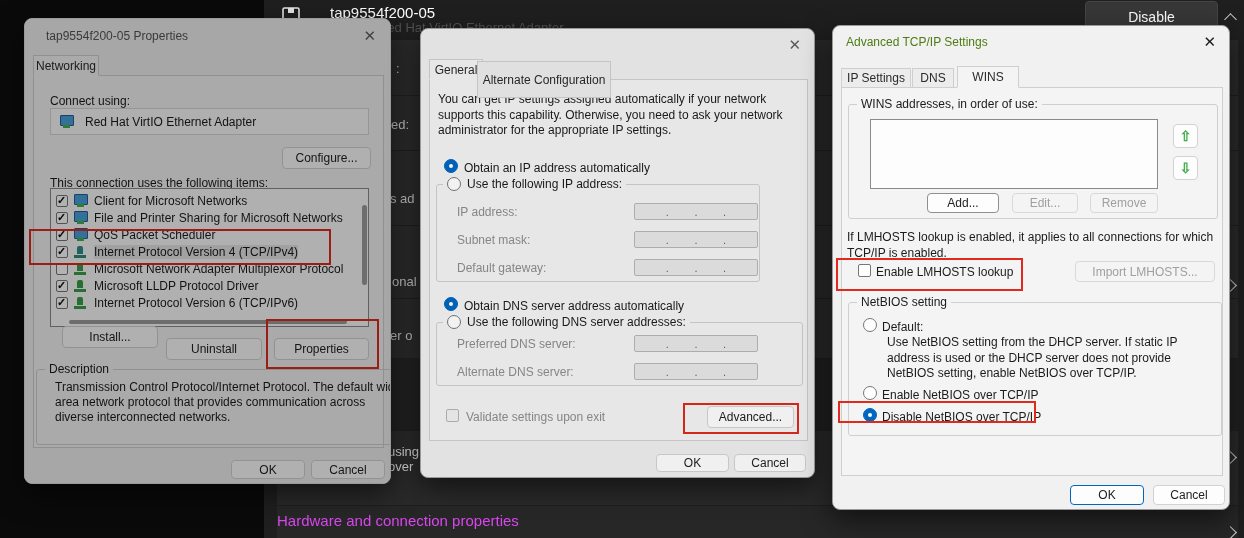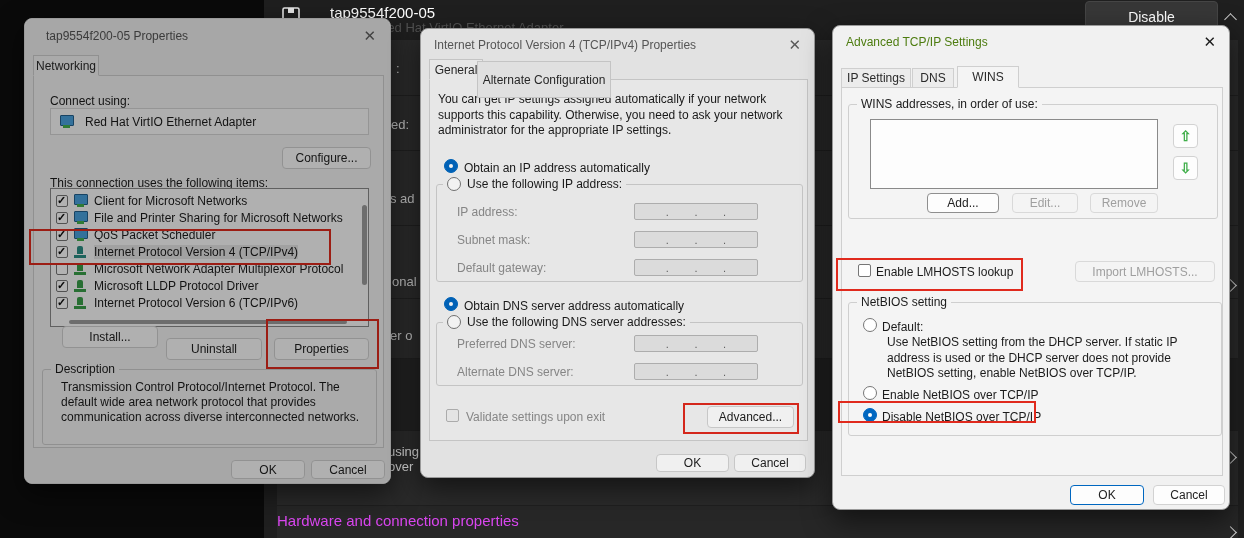--- a/index.html
+++ b/index.html
@@ -175,53 +175,52 @@
           <span>Internet Protocol Version 6 (TCP/IPv6)</span>
         </div>
         <div class="vscroll"></div>
         <div class="hscroll"></div>
       </div>
 
       <div class="btn" style="left:28px;top:250px;width:96px;height:22px">Install...</div>
       <div class="btn" style="left:132px;top:262px;width:96px;height:22px">Uninstall</div>
       <div class="btn" style="left:240px;top:262px;width:95px;height:22px">Properties</div>
 
-      <div class="grp" style="left:8px;top:293px;width:335px;height:76px">
+      <div class="grp" style="left:2px;top:293px;width:384px;height:76px">
         <div class="legend" style="left:8px">Description</div>
         <div style="padding:10px 12px 0 18px;line-height:1.25">Transmission Control Protocol/Internet Protocol. The default wide area network protocol that provides communication across diverse interconnected networks.</div>
       </div>
     </div>
 
     <div class="btn" style="left:206px;top:441px;width:74px;height:19px">OK</div>
     <div class="btn" style="left:286px;top:441px;width:74px;height:19px">Cancel</div>
 
     <div class="annot" style="left:4px;top:210px;width:302px;height:36px"></div>
     <div class="annot" style="left:241px;top:300px;width:113px;height:50px"></div>
 
     <div class="dim" style="background:rgba(0,0,0,0.30)"></div>
   </div>
 
   <div class="dlg" style="left:420px;top:28px;width:395px;height:450px;z-index:5">
-    <div class="dlg-title" style="left:13px;top:9px;color:#5a5a5a">Internet Protocol Version 4 (TCP/IPv4) Properties</div>
     <span class="close" style="right:13px;top:8px">✕</span>
 
     <div class="tab active" style="left:8px;top:30px;width:54px;height:21px">
       <span>General</span>
     </div>
     <div class="tab" style="left:56px;top:32px;width:134px;height:37px">
       <span>Alternate Configuration</span>
     </div>
 
     <div class="page" style="left:8px;top:50px;width:379px;height:362px">
       <div class="abs" style="left:8px;top:12px;width:364px;line-height:1.3">You can get IP settings assigned automatically if your network supports this capability. Otherwise, you need to ask your network administrator for the appropriate IP settings.</div>
 
       <span class="radio sel" style="position:absolute;left:14px;top:79px"></span>
       <div class="lab" style="left:34px;top:81px">Obtain an IP address automatically</div>
 
-      <div class="grp" style="left:6px;top:104px;width:367px;height:98px">
+      <div class="grp" style="left:6px;top:104px;width:324px;height:98px">
         <div class="legend" style="left:6px">
           <span class="radio"></span>
           <span>Use the following IP address:</span>
         </div>
         <div class="lab mut" style="left:20px;top:20px">IP address:</div>
         <div class="field" style="left:197px;top:18px">
             <span>.</span>
             <span>.</span>
             <span>.</span>
           </div>
@@ -297,20 +296,21 @@
             <span class="ar">⇧</span>
           </div>
         <div class="btn updown" style="left:324px;top:51px;width:25px;height:24px">
             <span class="ar">⇩</span>
           </div>
         <div class="btn def" style="left:78px;top:88px;width:72px;height:20px">Add...</div>
         <div class="btn dis" style="left:163px;top:88px;width:66px;height:20px">Edit...</div>
         <div class="btn dis" style="left:241px;top:88px;width:68px;height:20px">Remove</div>
       </div>
 
+      <div class="abs" style="left:5px;top:142px;width:372px;line-height:1.3">If LMHOSTS lookup is enabled, it applies to all connections for which TCP/IP is enabled.</div>
 
       <span class="cbx" style="position:absolute;left:16px;top:176px"></span>
       <div class="lab" style="left:34px;top:177px">Enable LMHOSTS lookup</div>
       <div class="btn dis" style="left:233px;top:173px;width:140px;height:21px">Import LMHOSTS...</div>
 
       <div class="grp" style="left:6px;top:214px;width:374px;height:134px">
         <div class="legend" style="left:8px">NetBIOS setting</div>
 
         <span class="radio" style="position:absolute;left:14px;top:15px"></span>
         <div class="lab" style="left:33px;top:17px">Default:</div>

